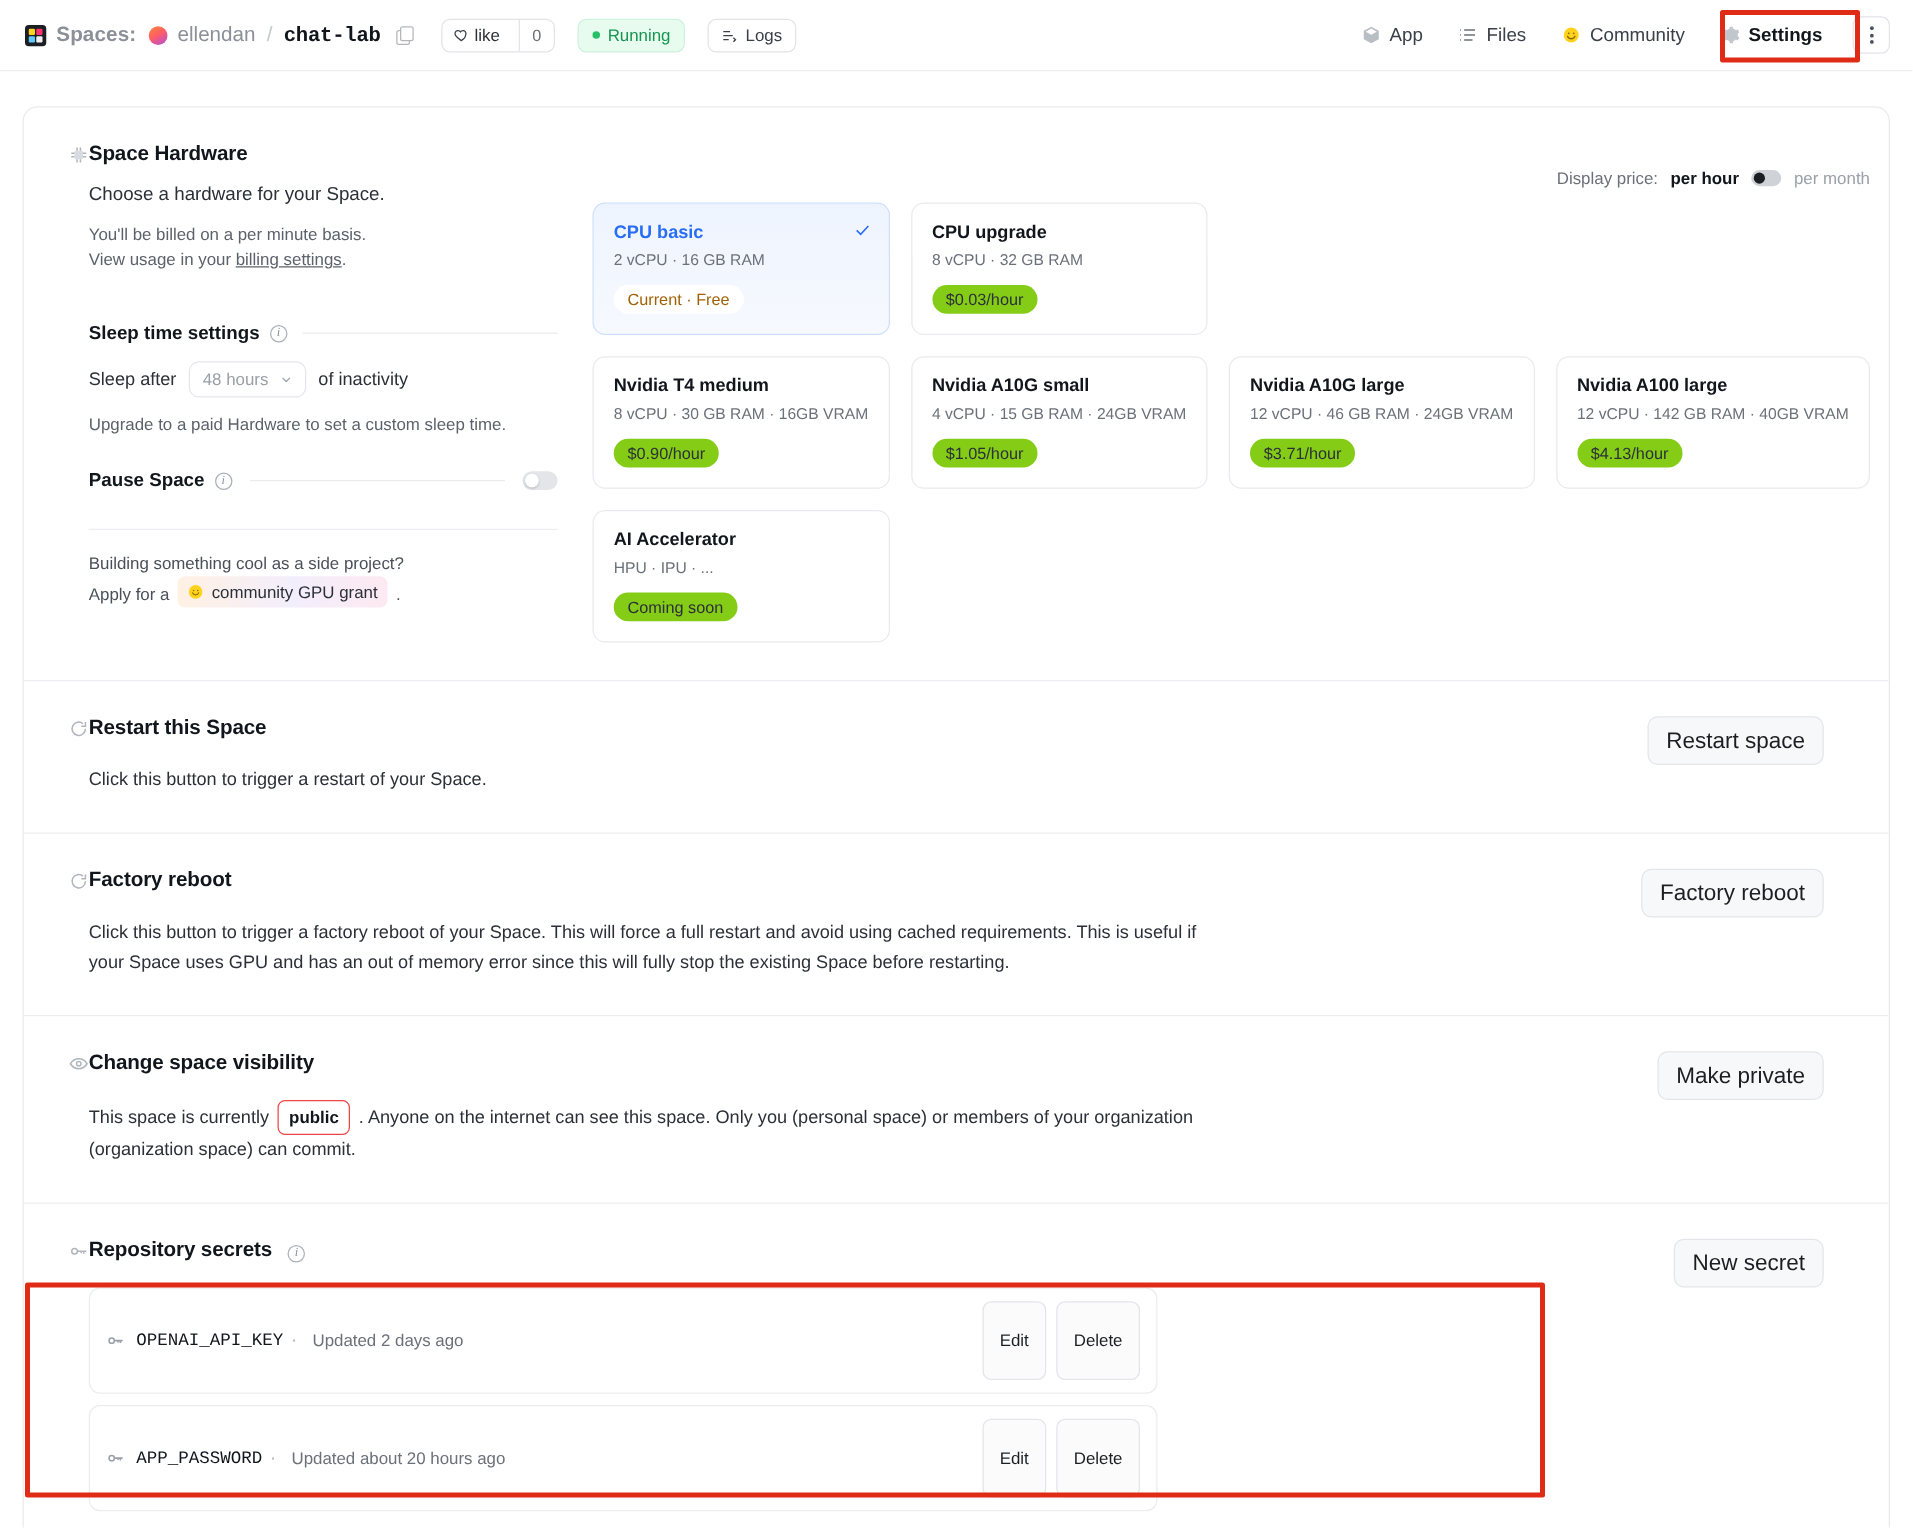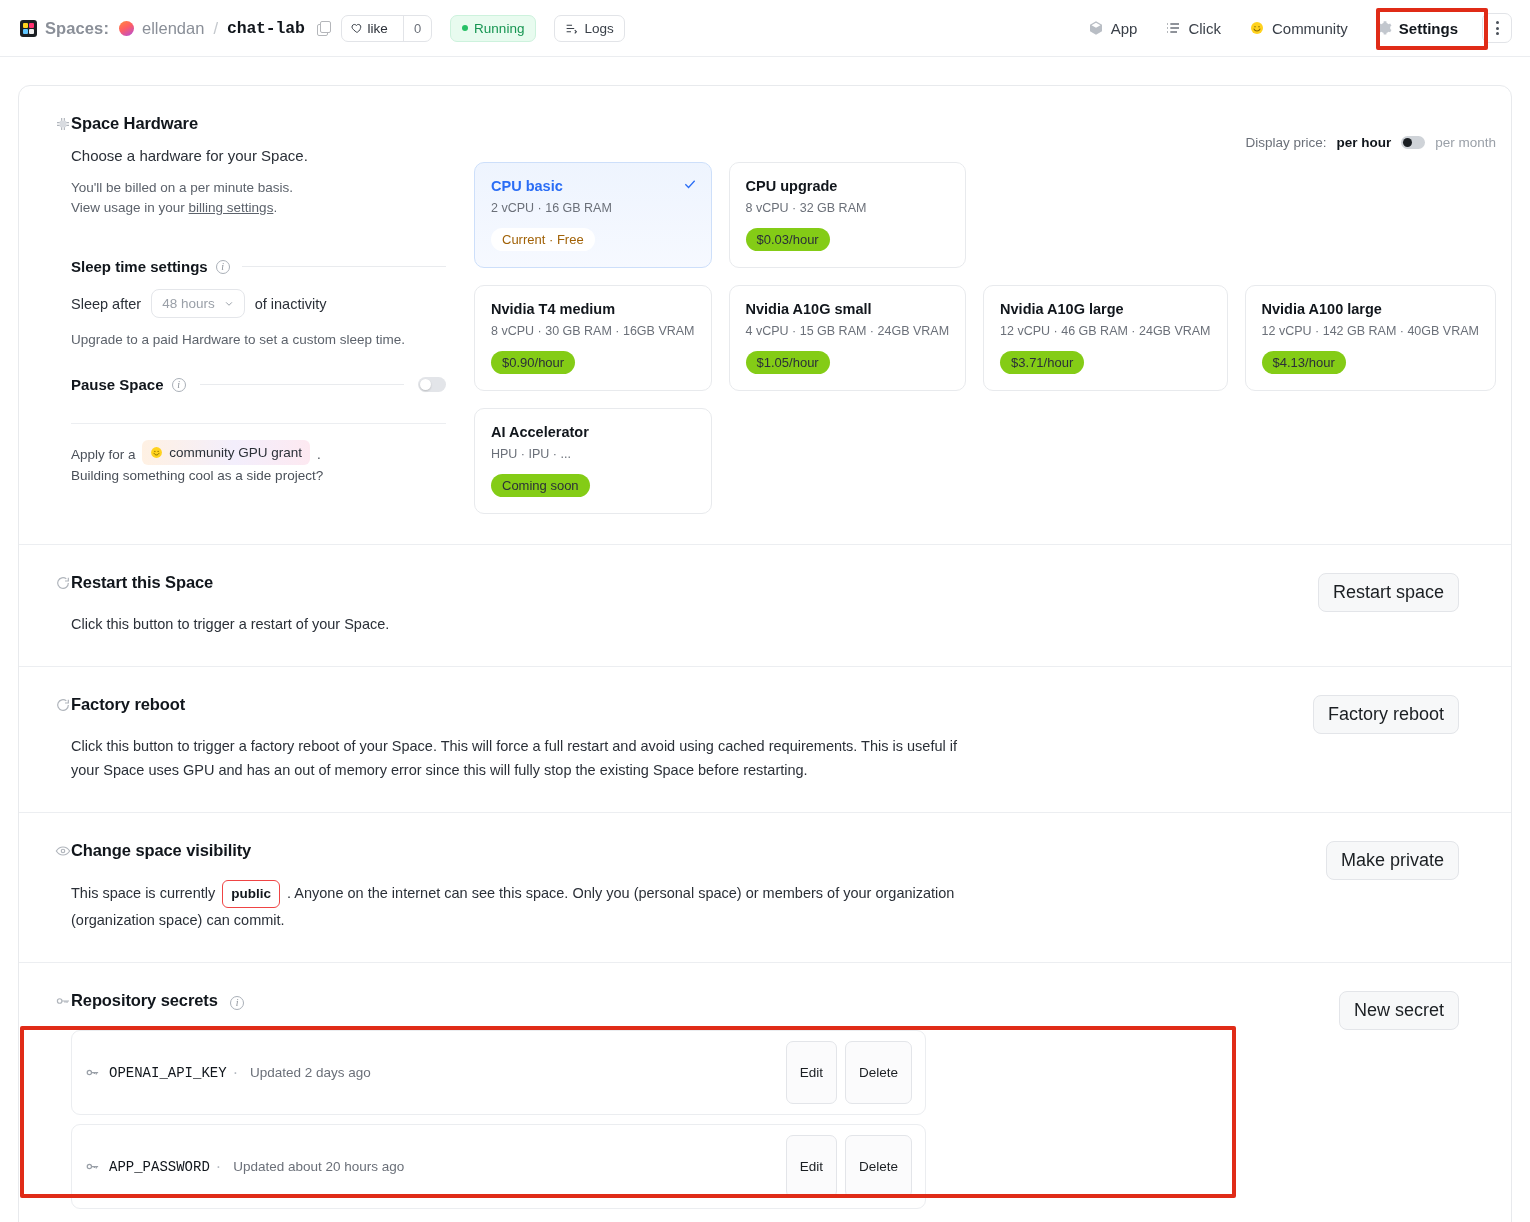--- a/index.html
+++ b/index.html
@@ -46,21 +46,21 @@
   }
   .copy-icon { margin-left:4px; width:14px; height:14px; position:relative; opacity:.45; flex:0 0 auto;}
   .copy-icon::before{content:"";position:absolute;left:0;top:3px;width:9px;height:10px;border:1.4px solid #5b6068;border-radius:2px;}
   .copy-icon::after{content:"";position:absolute;left:3.5px;top:0;width:9px;height:10px;border:1.4px solid #5b6068;border-radius:2px;background:#fff;}
 
   .pill {
     display:inline-flex; align-items:center; gap:6px;
     border:1px solid #e2e4e8; border-radius:7px;
     height:27px; font-size:13.5px; color:#2b3038; background:#fff;
   }
-  .like-pill { margin-left:2px; padding:0; overflow:hidden;}
+  .like-pill { margin-left:14px; padding:0; overflow:hidden;}
   .like-pill .lk { display:flex;align-items:center;gap:5px;padding:0 9px 0 9px;height:100%;}
   .like-pill .cnt { border-left:1px solid #e2e4e8; padding:0 10px; height:100%; display:flex;align-items:center; color:#6b7079; font-size:13px;}
   .heart { width:12px;height:12px;}
   .running-pill {
     margin-left:10px; background:#e8fbef; border-color:#cdf2dd; color:#179552;
     padding:0 11px; font-size:13.5px; font-weight:500;
   }
   .running-dot{width:6px;height:6px;border-radius:50%;background:#27c066;}
   .logs-pill { margin-left:10px; padding:0 10px; gap:6px; color:#3a4049;}
 
@@ -245,21 +245,21 @@
       <div class="nav-item">
         <svg class="nav-ico" viewBox="0 0 24 24" fill="#b9bec5">
             <path d="M12 2l9 5v10l-9 5-9-5V7l9-5zm0 2.3L5.3 8 12 11.7 18.7 8 12 4.3z"></path>
           </svg>
         <span>App</span>
       </div>
       <div class="nav-item">
         <svg class="nav-ico" viewBox="0 0 24 24" fill="none" stroke="#6b7079" stroke-width="2">
             <path d="M8 6h13M8 12h13M8 18h10M3 6h1M3 12h1M3 18h1"></path>
           </svg>
-        <span>Click</span>
+        <span>Files</span>
       </div>
       <div class="nav-item">
         <svg class="nav-ico" viewBox="0 0 24 24">
             <circle cx="12" cy="12" r="9" fill="#ffd21e"></circle>
             <path d="M7.5 13.5c.8 2 2.5 3 4.5 3s3.7-1 4.5-3" stroke="#8a6d00" stroke-width="1.6" fill="none" stroke-linecap="round"></path>
             <circle cx="9" cy="10" r="1.1" fill="#8a6d00"></circle>
             <circle cx="15" cy="10" r="1.1" fill="#8a6d00"></circle>
           </svg>
         <span>Community</span>
       </div>
@@ -319,34 +319,34 @@
 
           <div class="pause-head">
             <span class="t">Pause Space</span>
             <span class="info-i">i</span>
             <span class="rule"></span>
             <span class="toggle"></span>
           </div>
 
           <div class="divider-thin"></div>
           <div class="grant">
+            <div>Building something cool as a side project?</div>
             <div>
               <span>Apply for a</span>
               <span class="grant-chip">
                 <svg width="13" height="13" viewBox="0 0 24 24">
                     <circle cx="12" cy="12" r="10" fill="#ffd21e"></circle>
                     <path d="M7.5 13.5c.8 2 2.5 3 4.5 3s3.7-1 4.5-3" stroke="#8a6d00" stroke-width="1.8" fill="none" stroke-linecap="round"></path>
                     <circle cx="9" cy="10" r="1.2" fill="#8a6d00"></circle>
                     <circle cx="15" cy="10" r="1.2" fill="#8a6d00"></circle>
                   </svg>
                 <span>community GPU grant</span>
               </span>
               <span>.</span>
             </div>
-            <div>Building something cool as a side project?</div>
           </div>
         </div>
 
         <div class="hw-right">
           <div class="price-row">
             <span class="price-lbl">Display price:</span>
             <span class="price-opt on">per hour</span>
             <span class="toggle-dark"></span>
             <span class="price-opt">per month</span>
           </div>

